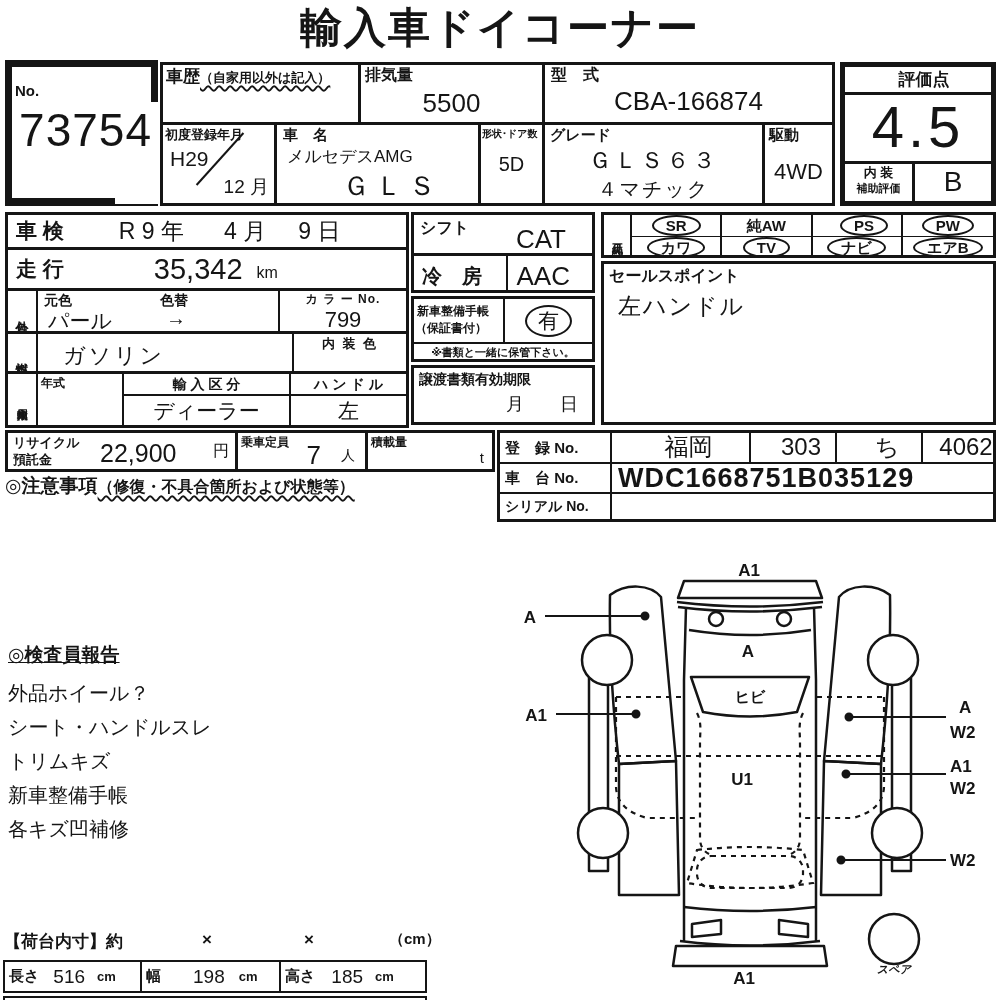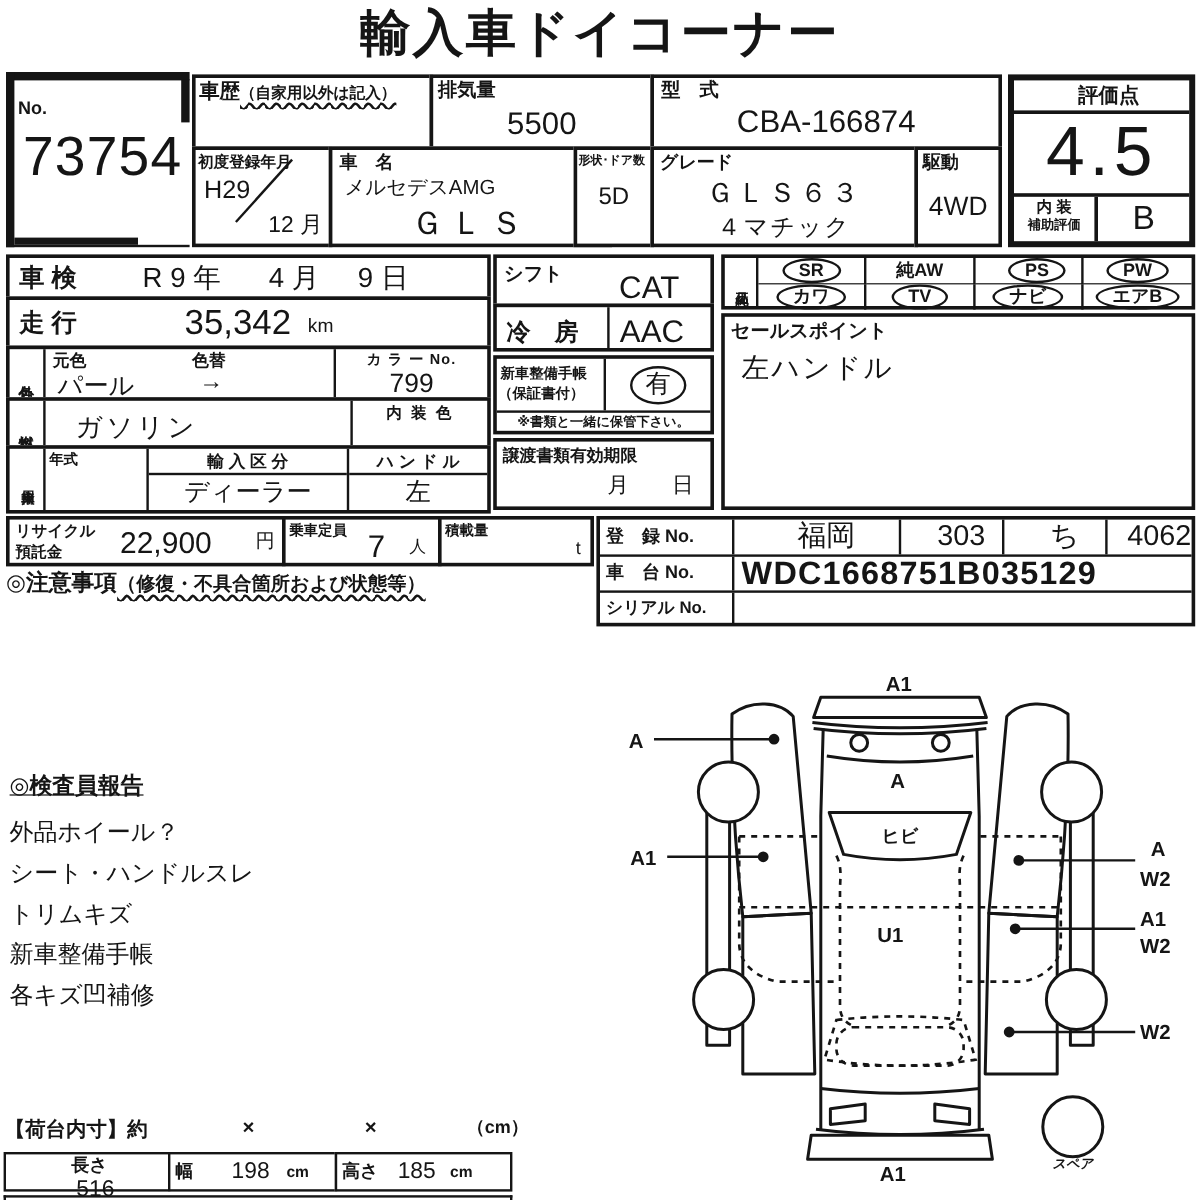--- a/index.html
+++ b/index.html
@@ -316,21 +316,21 @@
       <text x="394" y="423" text-anchor="middle" font-size="11" font-style="italic">スペア</text>
     </g>
   </svg>
 
   <div class="abs" style="left:4px;top:930px;width:440px;height:26px;">
     <span class="b abs" style="left:0;top:0;font-size:17px;">【荷台内寸】約</span>
     <span class="b abs" style="left:198px;top:0;font-size:17px;">×</span>
     <span class="b abs" style="left:300px;top:0;font-size:17px;">×</span>
     <span class="b abs" style="left:385px;top:0;font-size:15px;">（cm）</span>
   </div>
-  <div class="cell2" style="left:3px;top:960px;width:139px;height:33px;display:flex;align-items:center;flex-direction:column;">
+  <div class="cell2" style="left:3px;top:960px;width:139px;height:33px;display:flex;align-items:center;">
     <span class="b" style="font-size:15px;margin-left:4px;">長さ</span>
     <span style="font-size:19px;margin-left:14px;">516</span>
     <span class="b" style="font-size:13px;margin-left:12px;">cm</span>
   </div>
   <div class="cell2" style="left:140px;top:960px;width:141px;height:33px;display:flex;align-items:center;">
     <span class="b" style="font-size:15px;margin-left:4px;">幅</span>
     <span style="font-size:19px;margin-left:32px;">198</span>
     <span class="b" style="font-size:13px;margin-left:14px;">cm</span>
   </div>
   <div class="cell2" style="left:279px;top:960px;width:148px;height:33px;display:flex;align-items:center;">

